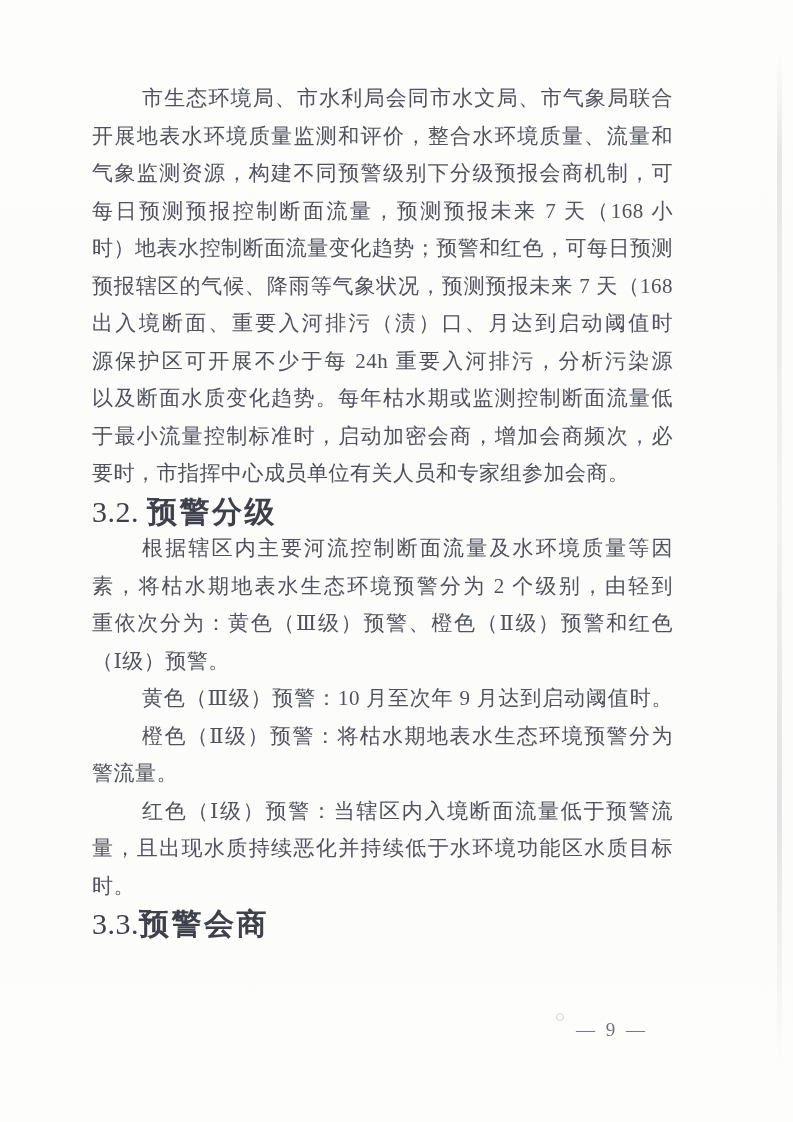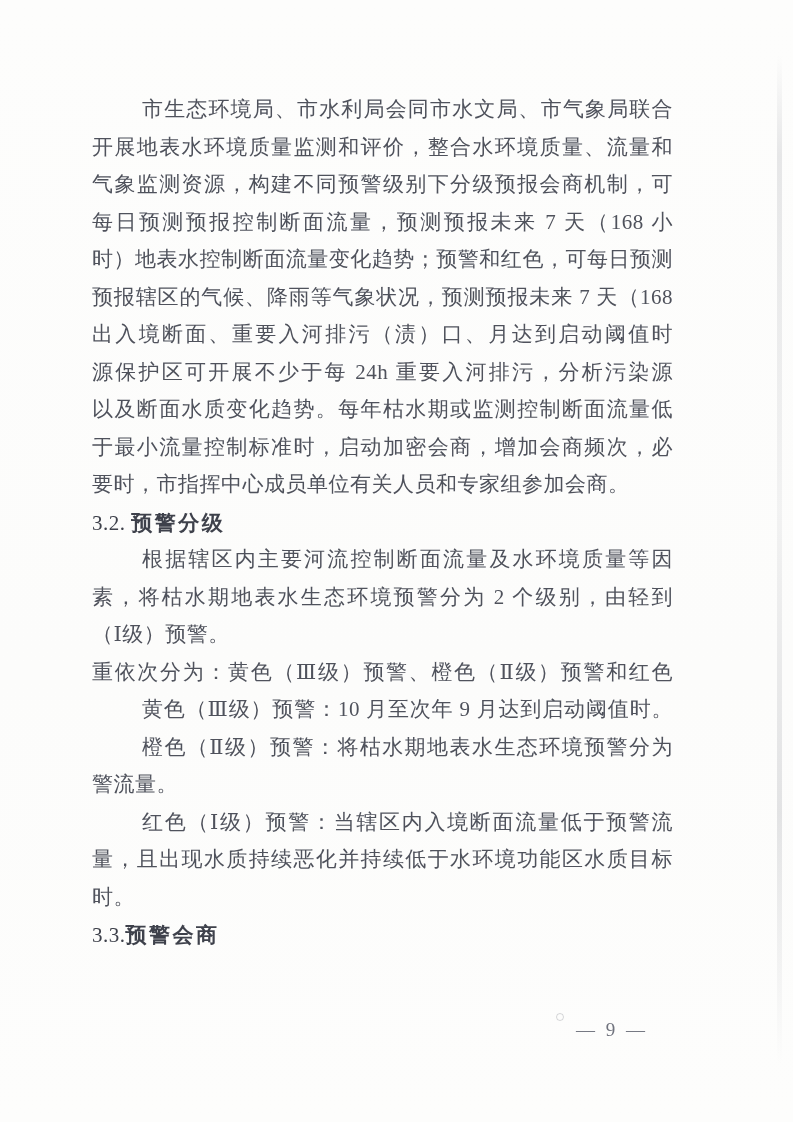--- a/index.html
+++ b/index.html
@@ -10,39 +10,39 @@
   html,body{margin:0;padding:0;background:#ffffff;}
   .page{
     position:relative;
     width:793px;height:1122px;
     background:linear-gradient(180deg,#fdfdfc 0%,#fcfcfb 60%,#fdfdfc 100%);
     overflow:hidden;
     font-family:"Liberation Serif","DejaVu Serif",serif;
   }
   .content{
     position:absolute;
-    left:92px;top:91px;width:581px;
+    left:92px;top:80px;width:581px;
   }
   .line{
     font-size:21px;
     line-height:37.5px;
     height:37.5px;
     color:var(--body-text);
     letter-spacing:0.5px;
     white-space:normal;
     overflow:hidden;
   }
   .line.j{
     text-align:justify;
     text-align-last:justify;
     text-justify:inter-character;
   }
   .line.ind{text-indent:50px;}
   .line.heading{
-    font-size:21px;
+    font-size:30px;
     color:var(--heading-text);
   }
   .hnum{font-weight:400;letter-spacing:0.5px;}
   .htitle{
     font-weight:700;
     font-family:"Liberation Sans","DejaVu Sans",sans-serif;
     letter-spacing:2.5px;
   }
   .page-number{
     position:absolute;
@@ -83,22 +83,22 @@
       <div class="line j">时）地表水控制断面流量变化趋势；预警和红色，可每日预测</div>
       <div class="line j">预报辖区的气候、降雨等气象状况，预测预报未来 7 天（168</div>
       <div class="line j">出入境断面、重要入河排污（渍）口、月达到启动阈值时</div>
       <div class="line j">源保护区可开展不少于每 24h 重要入河排污，分析污染源</div>
       <div class="line j">以及断面水质变化趋势。每年枯水期或监测控制断面流量低</div>
       <div class="line j">于最小流量控制标准时，启动加密会商，增加会商频次，必</div>
       <div class="line">要时，市指挥中心成员单位有关人员和专家组参加会商。</div>
       <div class="line heading"><span class="hnum">3.2. </span><span class="htitle">预警分级</span></div>
       <div class="line j ind">根据辖区内主要河流控制断面流量及水环境质量等因</div>
       <div class="line j">素，将枯水期地表水生态环境预警分为 2 个级别，由轻到</div>
+      <div class="line j">重依次分为：黄色（Ⅲ级）预警、橙色（Ⅱ级）预警和红色</div>
       <div class="line">（Ⅰ级）预警。</div>
-      <div class="line j">重依次分为：黄色（Ⅲ级）预警、橙色（Ⅱ级）预警和红色</div>
       <div class="line j ind">黄色（Ⅲ级）预警：10 月至次年 9 月达到启动阈值时。</div>
       <div class="line j ind">橙色（Ⅱ级）预警：将枯水期地表水生态环境预警分为</div>
       <div class="line">警流量。</div>
       <div class="line j ind">红色（Ⅰ级）预警：当辖区内入境断面流量低于预警流</div>
       <div class="line j">量，且出现水质持续恶化并持续低于水环境功能区水质目标</div>
       <div class="line">时。</div>
       <div class="line heading"><span class="hnum">3.3.</span><span class="htitle">预警会商</span></div>
     </div>
   <div class="page-number">— 9 —</div>
   <div class="edge-streak"></div>

